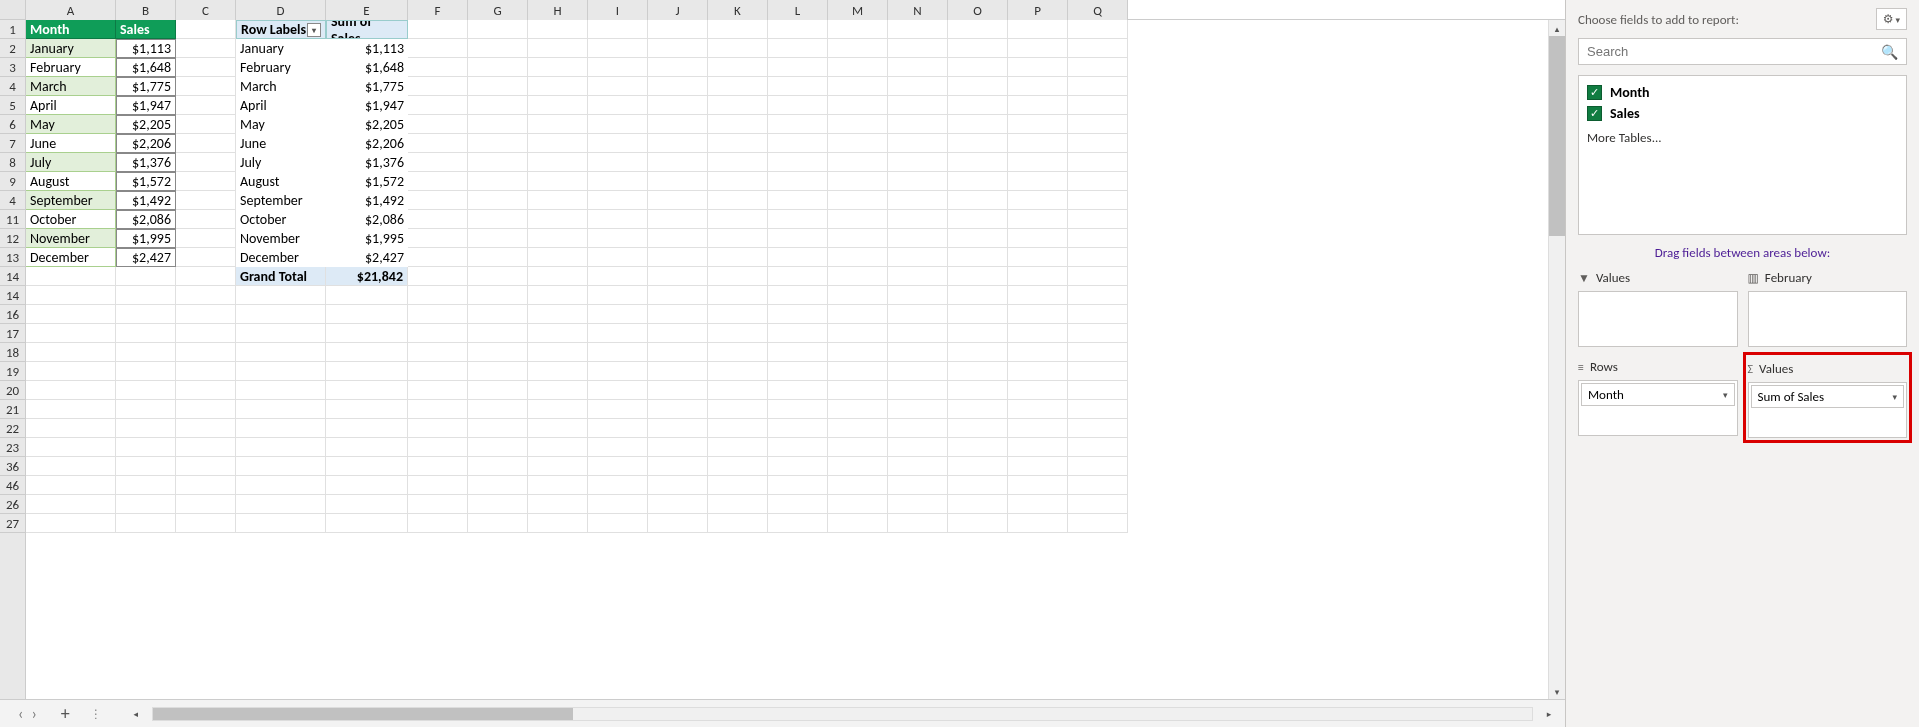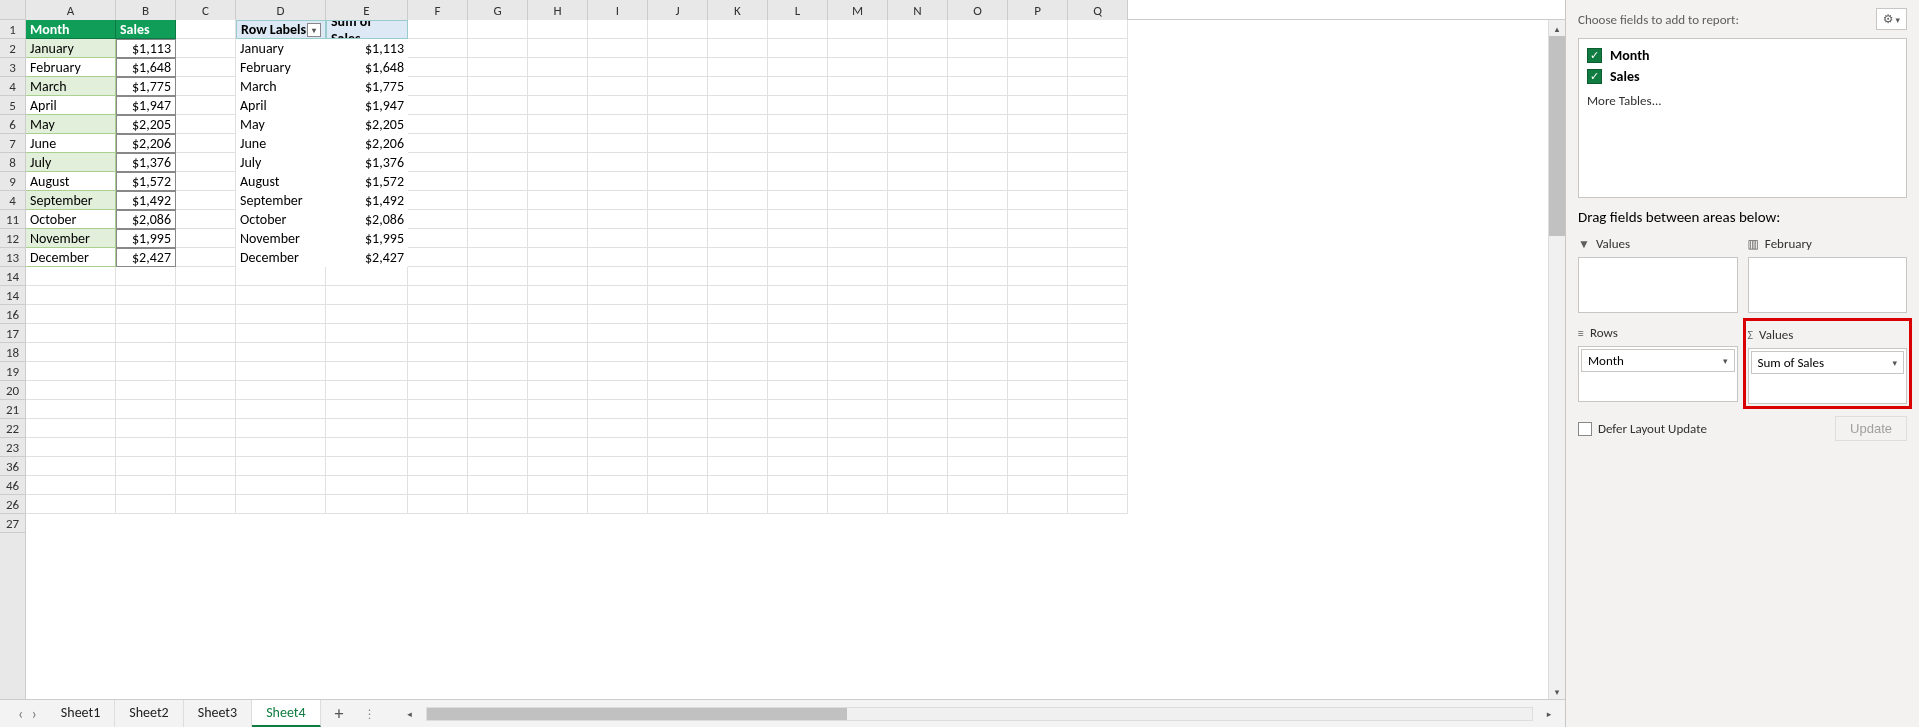--- a/index.html
+++ b/index.html
@@ -70,21 +70,21 @@
 .search-box { position:relative; margin-bottom: 10px; }
 .search-box input { width: 100%; padding: 5px 28px 5px 8px; border: 1px solid #c8c6c4; background: #fff; font-size: 13px; color:#605e5c;}
 .search-box .sicn { position:absolute; right:8px; top:50%; transform:translateY(-50%); color:#605e5c; font-size:14px;}
 
 .field-list { background: #fff; border: 1px solid #c8c6c4; padding: 6px 8px; height: 160px; overflow:auto; }
 .field-item { display: flex; align-items: center; gap: 8px; padding: 2px 0; font-size: 14px; }
 .chk { width: 15px; height: 15px; background: #107c41; display: inline-flex; align-items: center; justify-content: center; color: #fff; font-size: 11px; border:1px solid #0c5c30;}
 .field-item.bold span.label { font-weight: bold; }
 .more-tables { font-size: 13px; color: #323130; margin-top:6px;}
 
-.drag-hint { font-size: 15px; color: #000000; margin: 10px 0 8px 0; }
+.drag-hint { font-size: 13px; color: #4c1d95; margin: 10px 0 8px 0; text-align: center; }
 .areas { display: grid; grid-template-columns: 1fr 1fr; grid-template-rows: auto auto; gap: 10px 10px; }
 .area { display:flex; flex-direction:column; }
 .area-head { display: flex; align-items: center; gap: 6px; font-size: 13px; color: #323130; margin-bottom: 4px; padding:2px 0;}
 .area-head .aicn { font-size:12px; color:#605e5c;}
 .area-body { background: #fff; border: 1px solid #c8c6c4; height: 56px; padding: 2px; }
 .chip { background: #fff; border: 1px solid #c8c6c4; padding: 3px 6px; font-size: 13px; display: flex; align-items: center; justify-content: space-between; }
 .chip .dd { font-size: 9px; color:#555; }
 .values-area-wrap { border: 3px solid #d90000; padding:2px; margin:-5px; }
 .values-area-wrap .area-head { margin-top:2px; }
 
@@ -402,20 +402,39 @@
             <div class="cell" style="width: 60px;"></div>
             <div class="cell" style="width: 60px;"></div>
             <div class="cell" style="width: 60px;"></div>
             <div class="cell" style="width: 60px;"></div>
             <div class="cell" style="width: 60px;"></div>
           </div>
           <div class="row">
             <div class="cell" style="width: 90px;"></div>
             <div class="cell" style="width: 60px;"></div>
             <div class="cell" style="width: 60px;"></div>
+            <div class="cell pivot-total" style="width: 90px;">Grand Total</div>
+            <div class="cell pivot-total pivot-val" style="width: 82px;">$21,842</div>
+            <div class="cell" style="width: 60px;"></div>
+            <div class="cell" style="width: 60px;"></div>
+            <div class="cell" style="width: 60px;"></div>
+            <div class="cell" style="width: 60px;"></div>
+            <div class="cell" style="width: 60px;"></div>
+            <div class="cell" style="width: 60px;"></div>
+            <div class="cell" style="width: 60px;"></div>
+            <div class="cell" style="width: 60px;"></div>
+            <div class="cell" style="width: 60px;"></div>
+            <div class="cell" style="width: 60px;"></div>
+            <div class="cell" style="width: 60px;"></div>
+            <div class="cell" style="width: 60px;"></div>
+          </div>
+          <div class="row">
+            <div class="cell" style="width: 90px;"></div>
+            <div class="cell" style="width: 60px;"></div>
+            <div class="cell" style="width: 60px;"></div>
             <div class="cell" style="width: 90px;"></div>
             <div class="cell" style="width: 82px;"></div>
             <div class="cell" style="width: 60px;"></div>
             <div class="cell" style="width: 60px;"></div>
             <div class="cell" style="width: 60px;"></div>
             <div class="cell" style="width: 60px;"></div>
             <div class="cell" style="width: 60px;"></div>
             <div class="cell" style="width: 60px;"></div>
             <div class="cell" style="width: 60px;"></div>
             <div class="cell" style="width: 60px;"></div>
@@ -659,45 +678,43 @@
         <div class="thumb"></div>
         <div class="thumb-dn">▾</div>
       </div>
     </div>
 
     <div class="sheet-tabs">
       <div class="nav">
         <span>‹</span>
         <span>›</span>
       </div>
-      <div id="tabs" style="display:flex;">
-          <div class="tab">Sheet1</div>
-          <div class="tab">Sheet2</div>
-          <div class="tab">Sheet3</div>
-          <div class="tab active">Sheet4</div>
-        </div>
       <div class="tab add">+</div>
       <div class="drag-handle">⋮</div>
       <div class="hscroll-area">
         <div class="hscroll-btn">◂</div>
         <div class="hscroll-track">
           <div class="hscroll-thumb"></div>
         </div>
         <div class="hscroll-btn">▸</div>
       </div>
     </div>
   </div>
 
   <div class="pane">
     <div class="pane-sub">
       <span>Choose fields to add to report:</span>
       <span class="gear-btn">
         <span>⚙</span>
         <span style="font-size:9px;">▾</span>
       </span>
+    </div>
+    <div class="search-box">
+      <input type="text" placeholder="Search" style="">
+      <span class="sicn">🔍</span>
     </div>
     <div class="field-list">
       <div id="fields">
           <div class="field-item bold">
             <span class="chk">✓</span>
             <span class="label">Month</span>
           </div>
           <div class="field-item bold">
             <span class="chk">✓</span>
             <span class="label">Sales</span>
@@ -744,21 +761,14 @@
           <div class="area-body" id="area-values">
               <div class="chip">
                 <span>Sum of Sales</span>
                 <span class="dd">▾</span>
               </div>
             </div>
         </div>
       </div>
     </div>
 
-    <div class="pane-footer">
-      <div class="defer">
-        <span class="defer-box"></span>
-        <span>Defer Layout Update</span>
-      </div>
-      <button class="update-btn">Update</button>
-    </div>
   </div>
 </div>
 
 </body></html>

